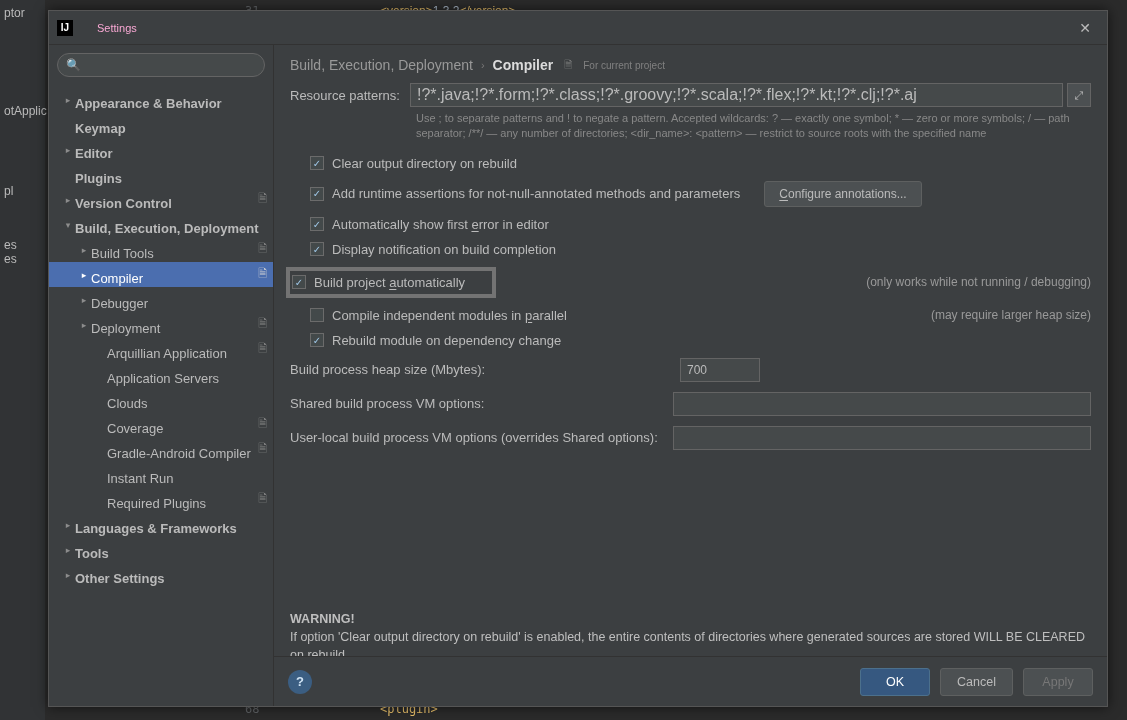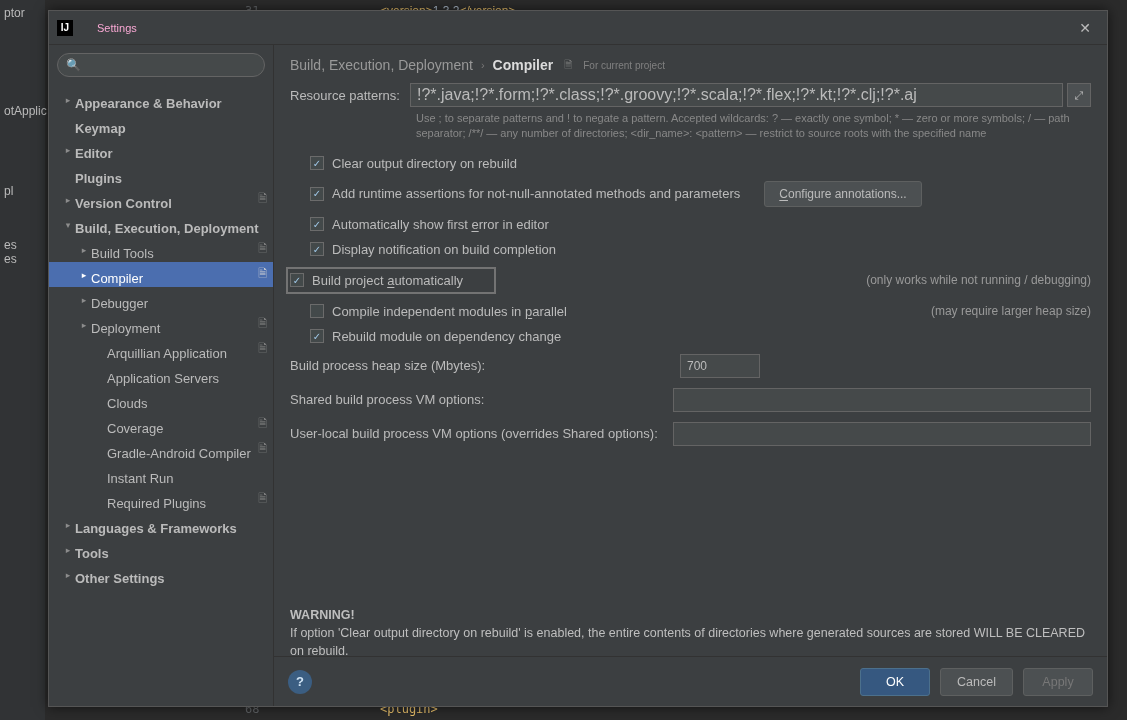--- a/index.html
+++ b/index.html
@@ -58,21 +58,21 @@
 .row .field { flex: 1; height: 24px; background: #45494a; border: 1px solid #646464; color: #bbb; padding: 0 6px; font-size: 16px; outline: none; }
 .row .endbtn { width: 24px; height: 24px; margin-left: 4px; border: 1px solid #646464; background: #4c5052; display: flex; align-items: center; justify-content: center; color: #bbb; font-size: 11px; cursor: pointer; }
 .hint { font-size: 11px; color: #888; line-height: 1.4; padding-left: 126px; margin-top: -4px; margin-bottom: 14px; }
 
 .chk { display: flex; align-items: center; margin-bottom: 10px; padding-left: 20px; }
 .chk .box { width: 14px; height: 14px; border: 1px solid #6b6b6b; background: #43494a; margin-right: 8px; display: flex; align-items: center; justify-content: center; font-size: 10px; color: #a0c8e8; }
 .chk.checked .box::before { content: "✓"; }
 .chk .clab { color: #bbbbbb; }
 .chk .note { margin-left: auto; color: #999; font-size: 12px; padding-left: 20px; }
 .chk .cfgbtn { margin-left: 24px; }
-.chk.highlighted { border: 2px solid #737373; padding: 4px 6px 4px 2px; margin-left: -4px; width: 210px; }
+.chk.highlighted { border: 4px solid #737373; padding: 4px 6px 4px 2px; margin-left: -4px; width: 210px; }
 
 .btn { height: 26px; padding: 0 14px; background: #4c5052; border: 1px solid #5e6060; color: #bbb; font-size: 12px; cursor: pointer; border-radius: 3px; display: inline-flex; align-items: center; }
 
 .formrow { display: flex; align-items: center; margin-bottom: 10px; }
 .formrow .flab { width: 390px; }
 .formrow .fin { width: 80px; height: 24px; background: #45494a; border: 1px solid #646464; color: #bbb; padding: 0 6px; font-size: 12px; outline: none; }
 .formrow .fin.wide { width: 425px; }
 
 .warning { margin-top: 160px; color: #bfbfbf; font-size: 12.5px; line-height: 1.45; }
 .warning .wt { font-weight: 700; }

